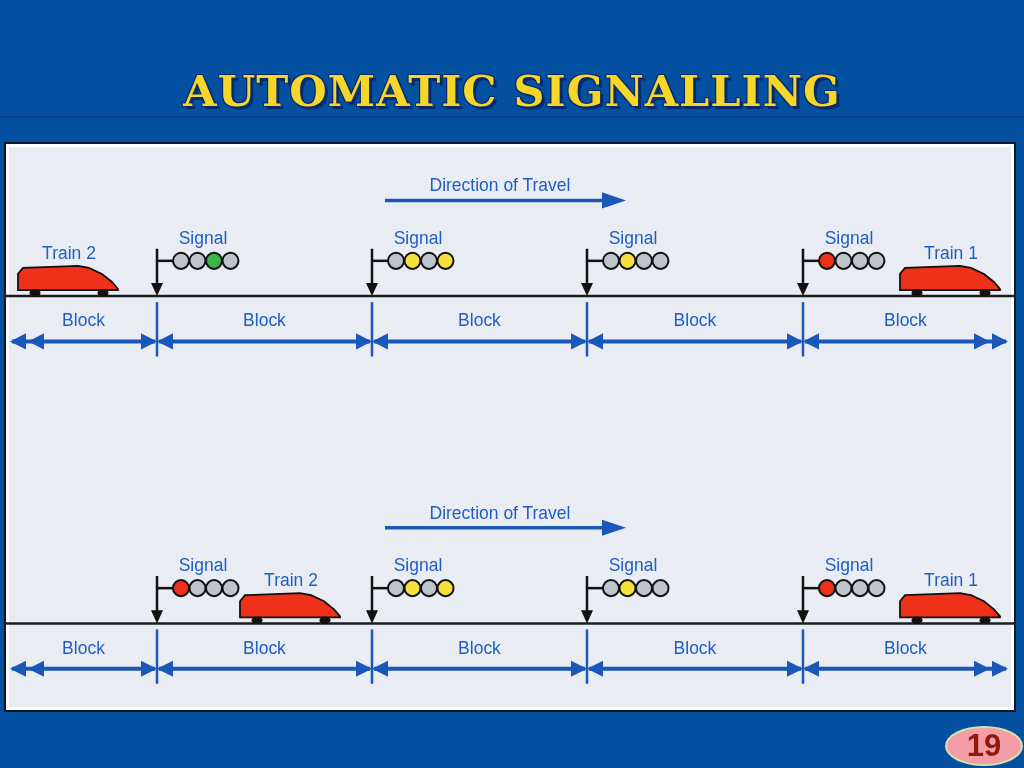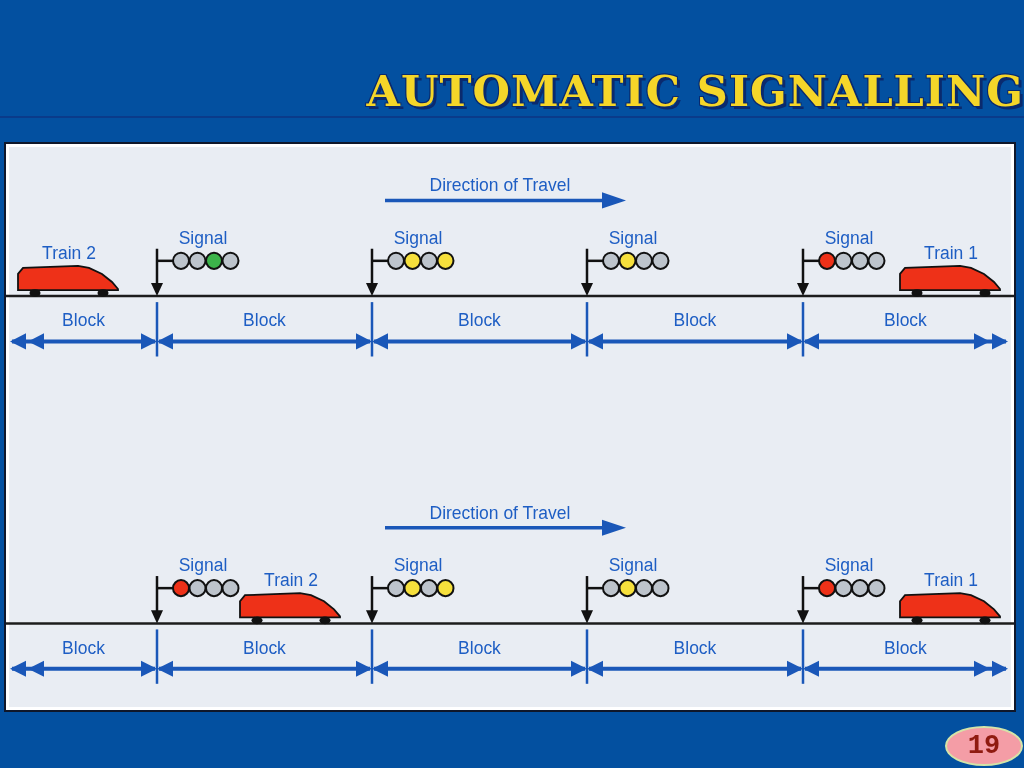--- a/index.html
+++ b/index.html
@@ -1,29 +1,29 @@
 <!DOCTYPE html>
 <html><head>
 <meta charset="utf-8">
 <style>
   html,body{margin:0;padding:0;}
   .slide{position:relative;width:1024px;height:768px;background:#0350A0;overflow:hidden;
          font-family:"Liberation Sans",sans-serif;}
-  .title{position:absolute;top:66px;left:0;width:100%;text-align:right;
+  .title{position:absolute;top:66px;left:0;width:100%;text-align:center;
          font-family:"DejaVu Serif",serif;font-weight:bold;font-size:43px;letter-spacing:1px;
          color:#F5D629;
          text-shadow:3px 3px 0 #0A2A6E,-1px -1px 0 #0A2A6E,1px -1px 0 #0A2A6E,-1px 1px 0 #0A2A6E;}
   .title-underline{position:absolute;top:116px;left:0;width:100%;height:2px;background:#0A3B8A;}
   .panel{position:absolute;left:4px;top:142px;width:1012px;height:570px;box-sizing:border-box;
          background:#E9EDF3;border:2px solid #0f172a;box-shadow:inset 0 0 0 3px #FFFFFF;}
   .panel svg{display:block;width:100%;height:100%;}
   .page-badge{position:absolute;left:945px;top:726px;width:78px;height:40px;box-sizing:border-box;
          background:#F49DA6;border:2px solid #D4E4A8;border-radius:50%;
          display:flex;align-items:center;justify-content:center;
-         color:#8F1B10;font-family:Liberation Mono, monospace;font-weight:bold;font-size:27px;}
+         color:#8F1B10;font-family:Liberation Sans, sans-serif;font-weight:bold;font-size:31px;}
   svg text{font-family:"Liberation Sans",sans-serif;}
 </style>
 </head>
 <body>
 
 <div class="slide">
   <div class="title">AUTOMATIC SIGNALLING</div>
   <div class="title-underline"></div>
   <div class="panel">
     <svg id="diagram-svg" viewBox="0 0 1008 562" preserveAspectRatio="none">

